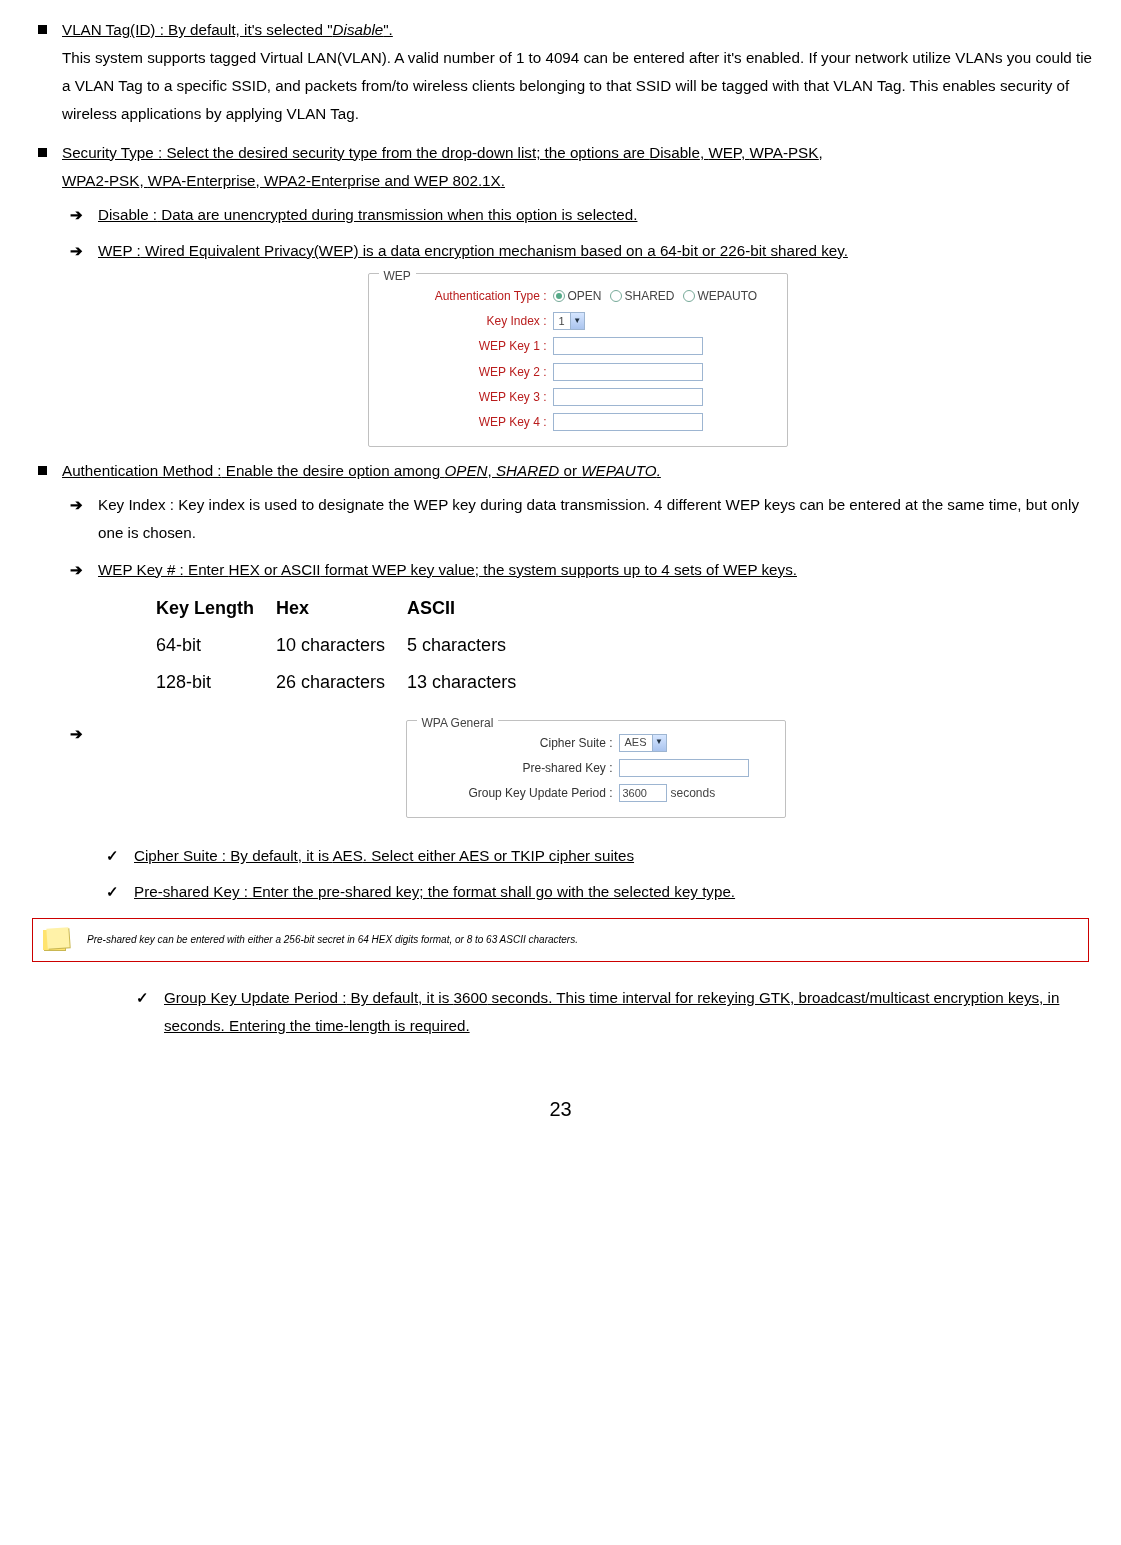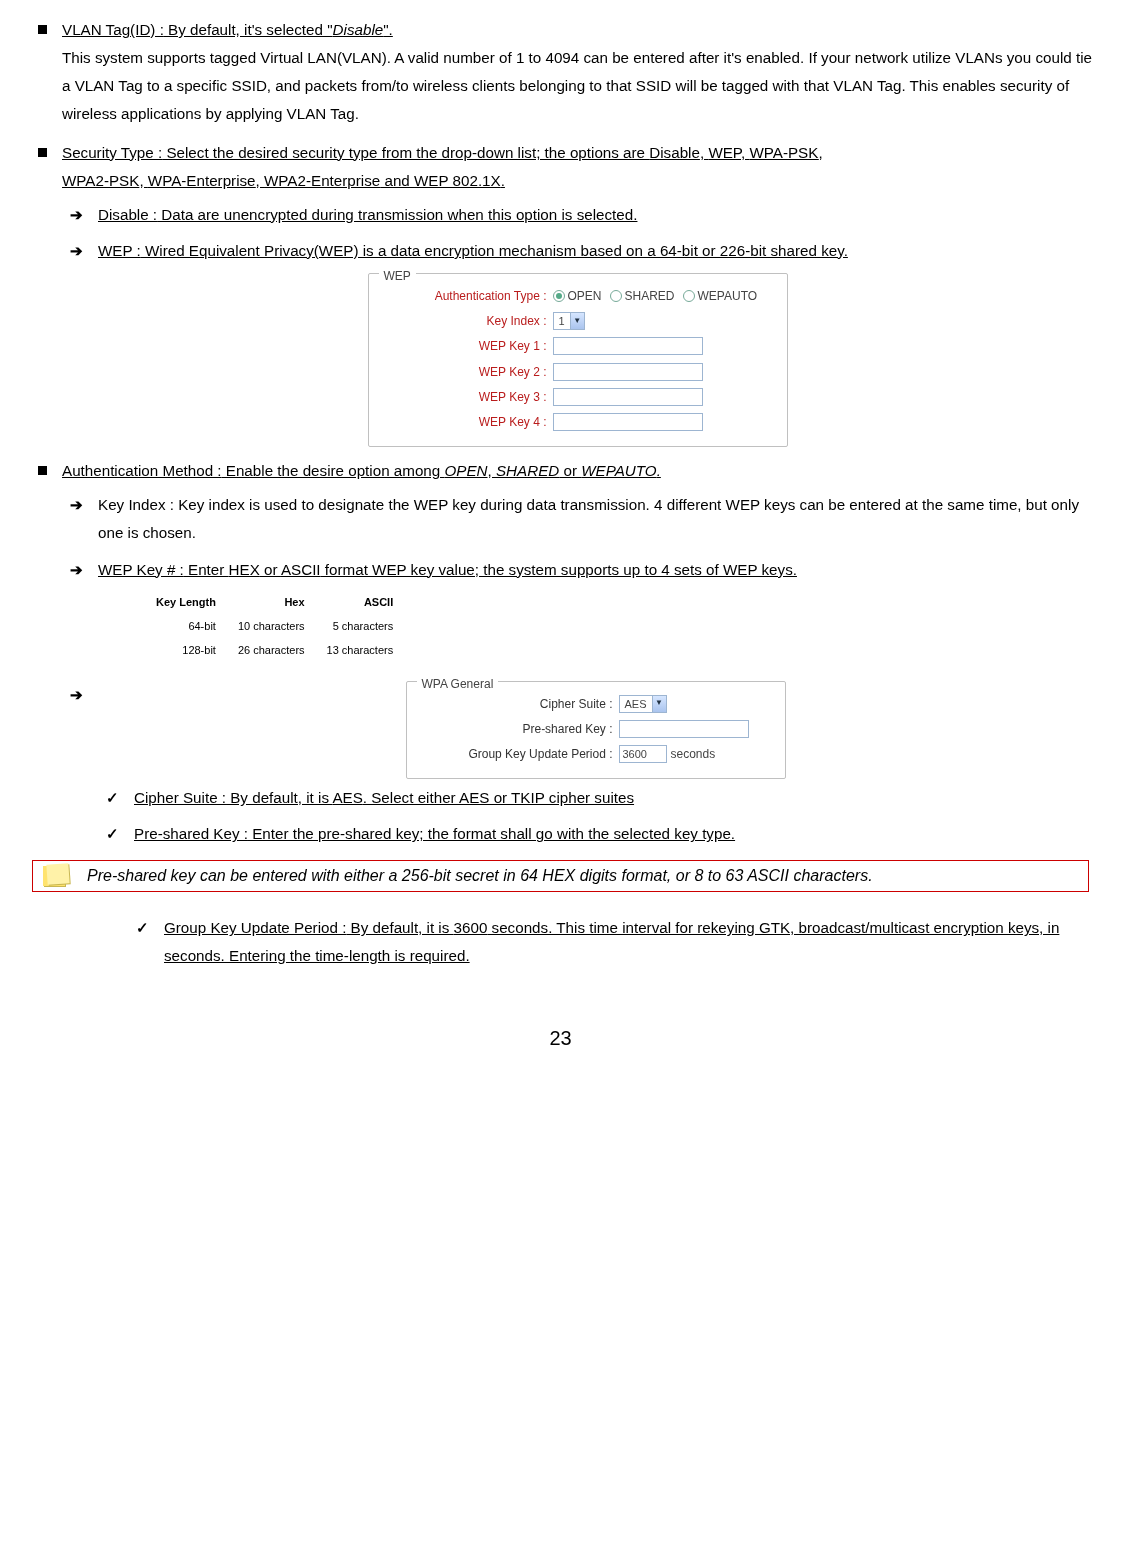--- a/index.html
+++ b/index.html
@@ -86,43 +86,43 @@
     font-size:8px; color:#234;
   }
   .txt-in {
     border:1px solid #9db5d1; background:#fff; height:18px; width:150px;
   }
 
   
   .wep-table { margin-left: 58px; margin-top:6px; margin-bottom:18px; }
   .wep-table table { border-collapse: collapse; }
   .wep-table td, .wep-table th {
-    text-align:right; padding: 2px 22px 2px 0; font-size:11px; font-weight:normal;
+    text-align:left; padding: 2px 22px 2px 0; font-size:18px; font-weight:normal;
     vertical-align: top;
   }
   .wep-table th { font-weight:bold; }
 
   
-  .wpa-box { margin: 10px auto 5px auto; width: 380px; font-size:12px; color:#444; }
+  .wpa-box { margin: 10px auto 24px auto; width: 380px; font-size:12px; color:#444; }
   .wpa-frame { border:1px solid #c0c0c0; border-radius:2px; padding:8px 12px 10px 12px; position:relative; }
   .wpa-legend { position:absolute; top:-9px; left:10px; background:#fff; padding:0 5px; }
   .wpa-row { display:flex; align-items:center; margin:3px 0; }
   .wpa-label { width:200px; text-align:right; padding-right:6px; color:#333;}
   .txt-in2 { border:1px solid #9db5d1; background:#fff; height:18px; width:130px; }
   .txt-in3 { border:1px solid #9db5d1; background:#fff; height:18px; width:48px; padding:0 3px; font-size:11px; display:flex; align-items:center;}
 
   
   .note-box {
     border: 1.5px solid #cc0000;
     display: flex;
     align-items: center;
-    padding: 0 10px;
+    padding: 9px 10px;
     margin: 12px 4px 22px 4px;
     font-style: italic;
-    font-size: 16px;
+    font-size: 10px;
   }
   .note-icon {
     width: 26px; height: 24px; margin-right: 18px;
     display:inline-block; position:relative; flex:0 0 auto;
   }
   .note-icon::before {
     content:""; position:absolute; width:22px; height:20px;
     background:#ffe36e; box-shadow:1px 1px 0 #c9b752;
     left:0; top:2px;
   }

